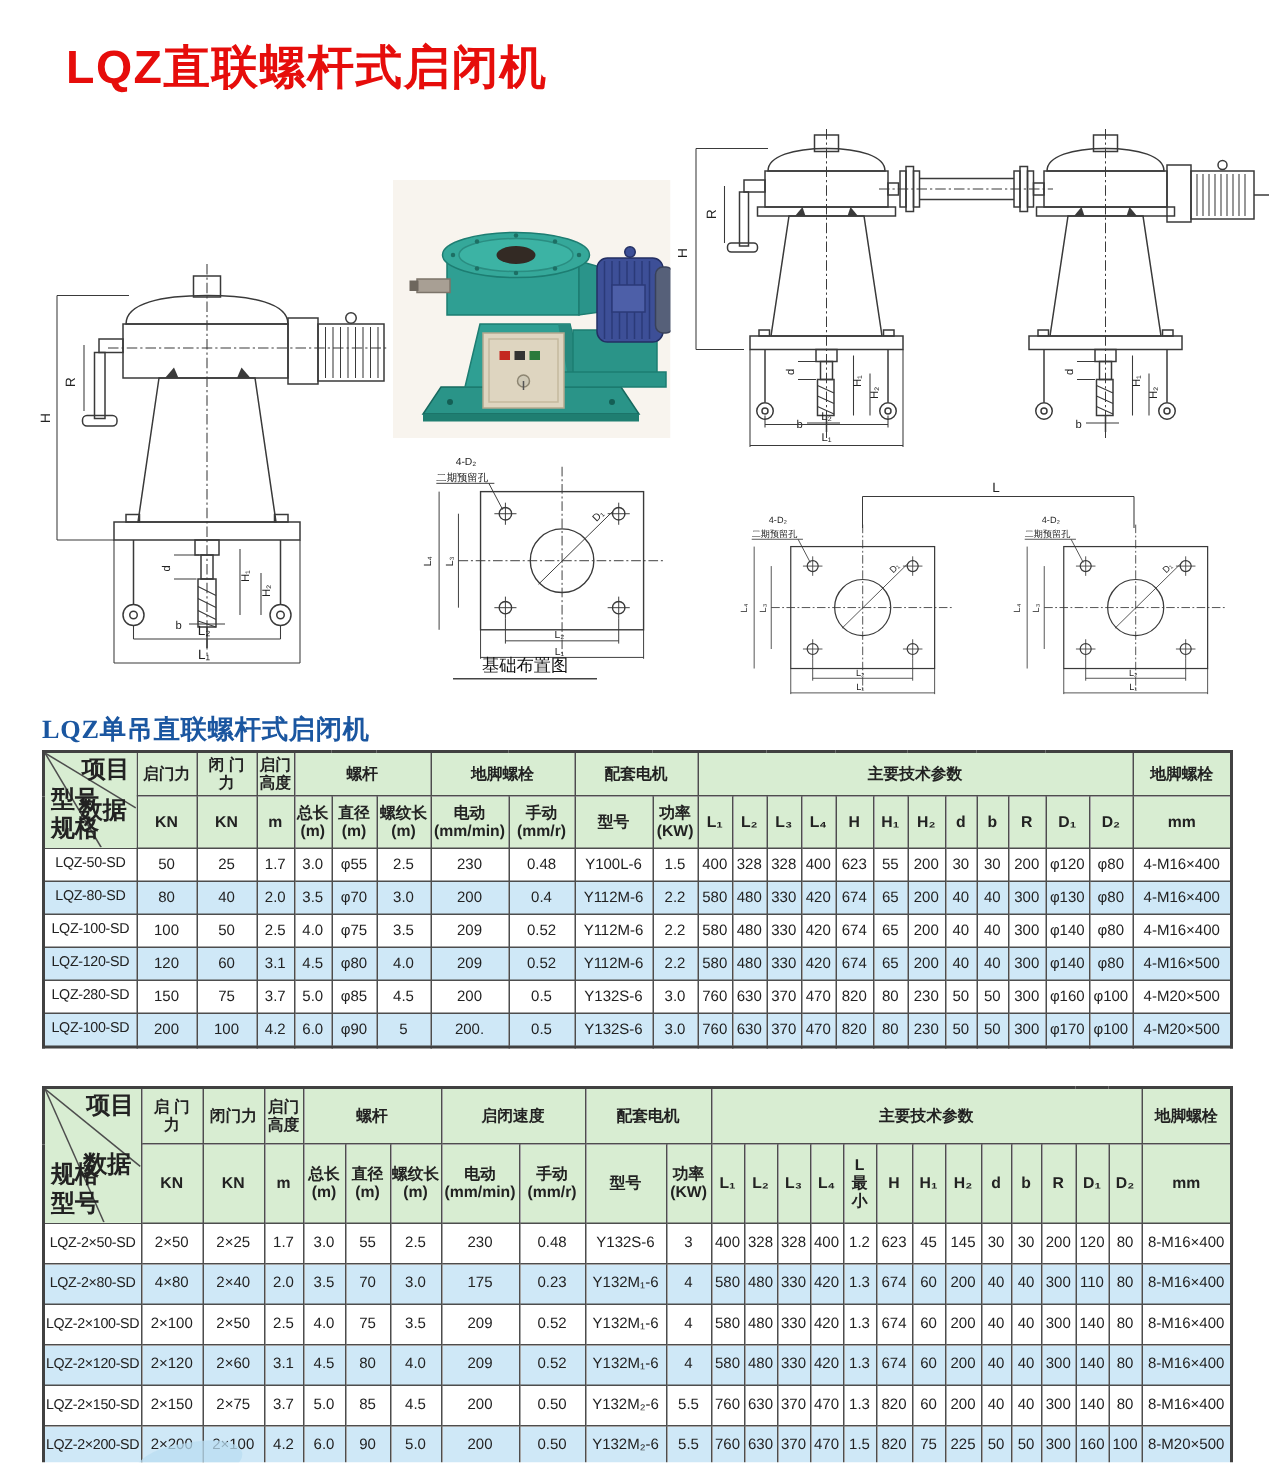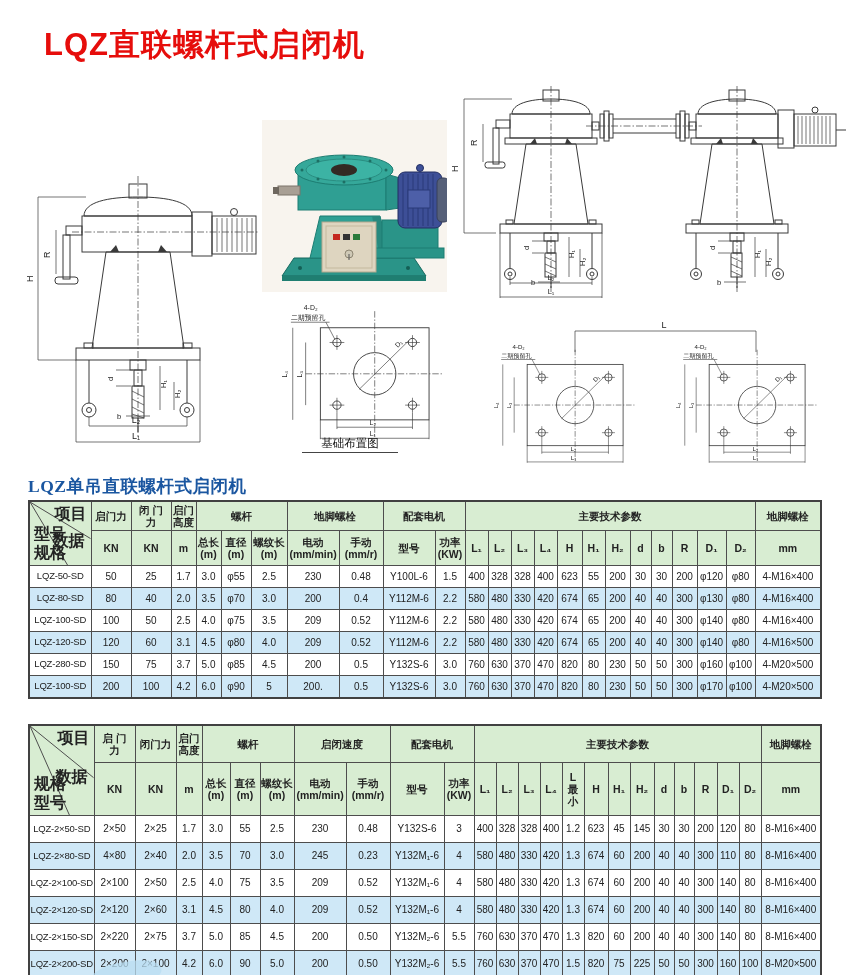--- a/index.html
+++ b/index.html
@@ -626,21 +626,21 @@
           <td>8-M16×400</td>
         </tr>
         <tr class="alt">
           <td>LQZ-2×80-SD</td>
           <td>4×80</td>
           <td>2×40</td>
           <td>2.0</td>
           <td>3.5</td>
           <td>70</td>
           <td>3.0</td>
-          <td>245</td>
+          <td>175</td>
           <td>0.23</td>
           <td>Y132M₁-6</td>
           <td>4</td>
           <td>580</td>
           <td>480</td>
           <td>330</td>
           <td>420</td>
           <td>1.3</td>
           <td>674</td>
           <td>60</td>
@@ -701,21 +701,21 @@
           <td>200</td>
           <td>40</td>
           <td>40</td>
           <td>300</td>
           <td>140</td>
           <td>80</td>
           <td>8-M16×400</td>
         </tr>
         <tr>
           <td>LQZ-2×150-SD</td>
-          <td>2×220</td>
+          <td>2×150</td>
           <td>2×75</td>
           <td>3.7</td>
           <td>5.0</td>
           <td>85</td>
           <td>4.5</td>
           <td>200</td>
           <td>0.50</td>
           <td>Y132M₂-6</td>
           <td>5.5</td>
           <td>760</td>

